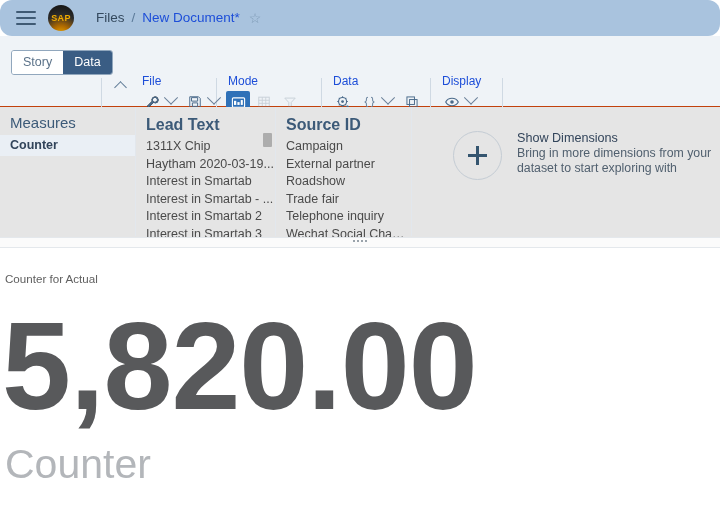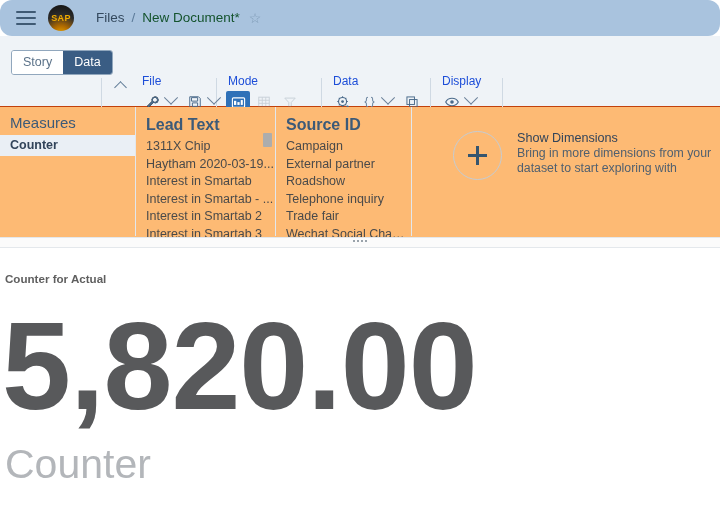--- a/index.html
+++ b/index.html
@@ -24,21 +24,21 @@
     width:26px;height:26px;border-radius:50%;
     background:radial-gradient(circle at 50% 115%, #f0ab00 0%, #b06a00 28%, #2b2b2b 62%, #111 100%);
     display:flex;align-items:center;justify-content:center;margin-right:22px;
   }
   .saplogo b{
     color:#f0ab00;font-size:9px;font-weight:bold;letter-spacing:.3px;
     font-family:"Liberation Sans", sans-serif;
   }
   .crumb{display:flex;font-size:13.5px;color:#34495e;}
   .crumb .sep{margin:0 7px;color:#5b7a99;}
-  .crumb .doc{color:#14532d;}
+  .crumb .doc{color:#1d4ed8;}
   .star{margin-left:9px;font-size:14px;color:#7e9ab5;cursor:pointer;}
 
   
   .toolbar{
     position:relative;height:71px;background:#eff3f7;border-bottom:1px solid #c2410c;
     box-sizing:border-box;
   }
   .toggle{
     position:absolute;left:11px;top:14px;display:flex;border:1px solid #91a7bd;
     border-radius:3px;overflow:hidden;
@@ -74,21 +74,21 @@
     cursor:pointer;border-radius:2px;
   }
   .tbtn.active{background:#2f71b8;}
   .tbtn.disabled{opacity:.33;cursor:default;}
   .dd{
     width:9px;height:9px;border-right:1.3px solid #6b8199;border-bottom:1.3px solid #6b8199;
     transform:rotate(45deg) translate(-3px,-3px);margin-right:5px;cursor:pointer;
   }
 
   
-  .panels{position:relative;height:130px;background:#fdba74;}
+  .panels{position:relative;height:130px;background:#e5e5e5;}
   .panel{
     position:absolute;top:0;height:129px;box-sizing:border-box;
     border-right:1px solid #e2e7ed;
   }
   .p-measures{left:0;width:136px;}
   .p-lead{left:136px;width:140px;}
   .p-source{left:276px;width:136px;}
   .p-head{
     font-size:15px;color:#3c5a78;padding:7px 0 4px 10px;
   }
@@ -125,21 +125,21 @@
     border-top:1px solid #e4e8ec;border-bottom:1px solid #e4e8ec;
   }
   .grip{
     position:absolute;left:50%;top:2px;transform:translateX(-50%);
     display:flex;gap:2px;cursor:row-resize;
   }
   .grip i{width:2px;height:2px;background:#9aa3ab;display:block;}
 
   
   .canvas{position:relative;background:#fff;height:267px;}
-  .kpi-sub{position:absolute;left:5px;top:24px;font-size:11.6px;color:#5f5f5f;font-weight:bold;}
+  .kpi-sub{position:absolute;left:5px;top:24px;font-size:11.6px;color:#5f5f5f;}
   .kpi-value{
     position:absolute;left:2px;top:56px;font-size:124px;font-weight:bold;
     color:#58595b;letter-spacing:-1px;line-height:1;
   }
   .kpi-label{
     position:absolute;left:5px;top:196px;font-size:41px;color:#b3b6ba;line-height:1;
   }
 </style>
 </head>
 <body>
@@ -285,22 +285,22 @@
       <div class="v-item">Interest in Smartab 2</div>
       <div class="v-item">Interest in Smartab 3</div>
       <div class="scrollthumb"></div>
     </div>
 
     <div class="panel p-source">
       <div class="p-head small">Source ID</div>
       <div class="v-item">Campaign</div>
       <div class="v-item">External partner</div>
       <div class="v-item">Roadshow</div>
+      <div class="v-item">Trade fair</div>
       <div class="v-item">Telephone inquiry</div>
-      <div class="v-item">Trade fair</div>
       <div class="v-item">Wechat Social Channel</div>
     </div>
 
     <div class="showdim">
       <div class="plus"></div>
       <div>
         <div class="sd-title">Show Dimensions</div>
         <div class="sd-sub">Bring in more dimensions from your dataset to start exploring with</div>
       </div>
     </div>

